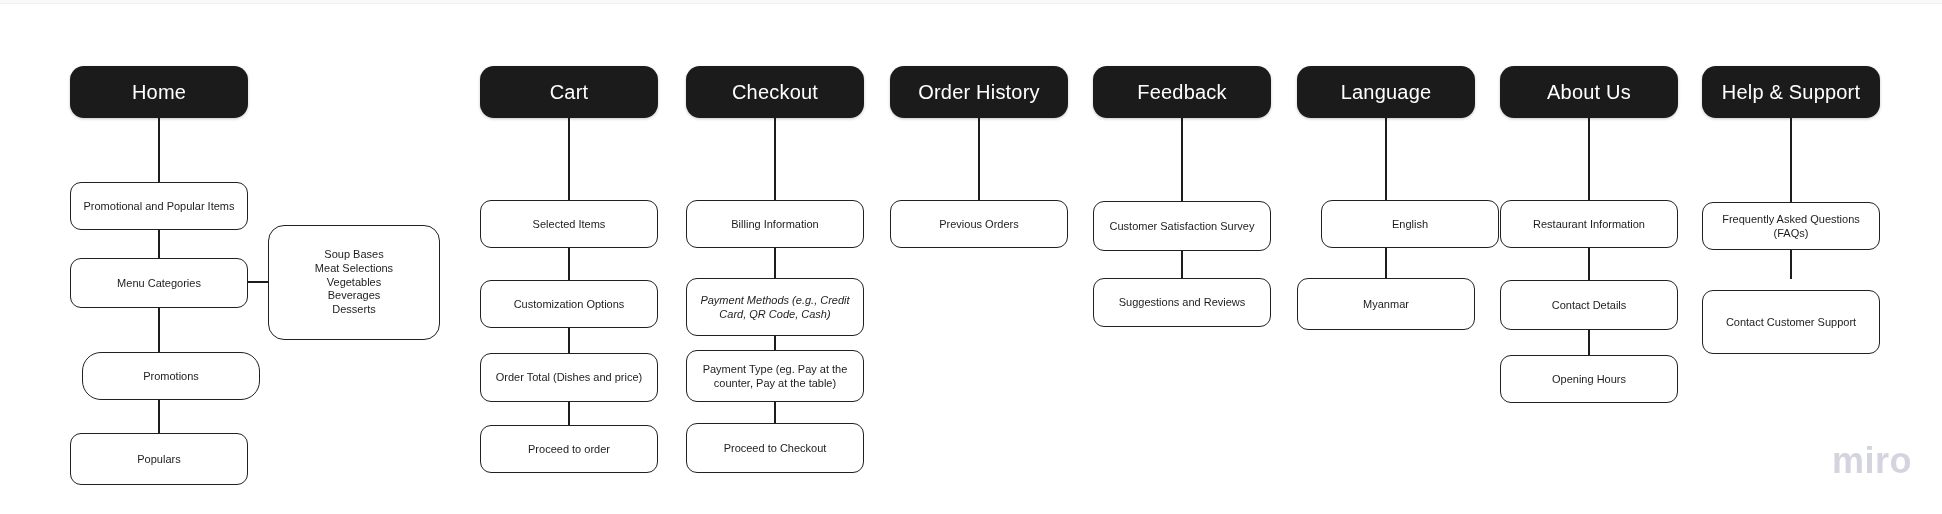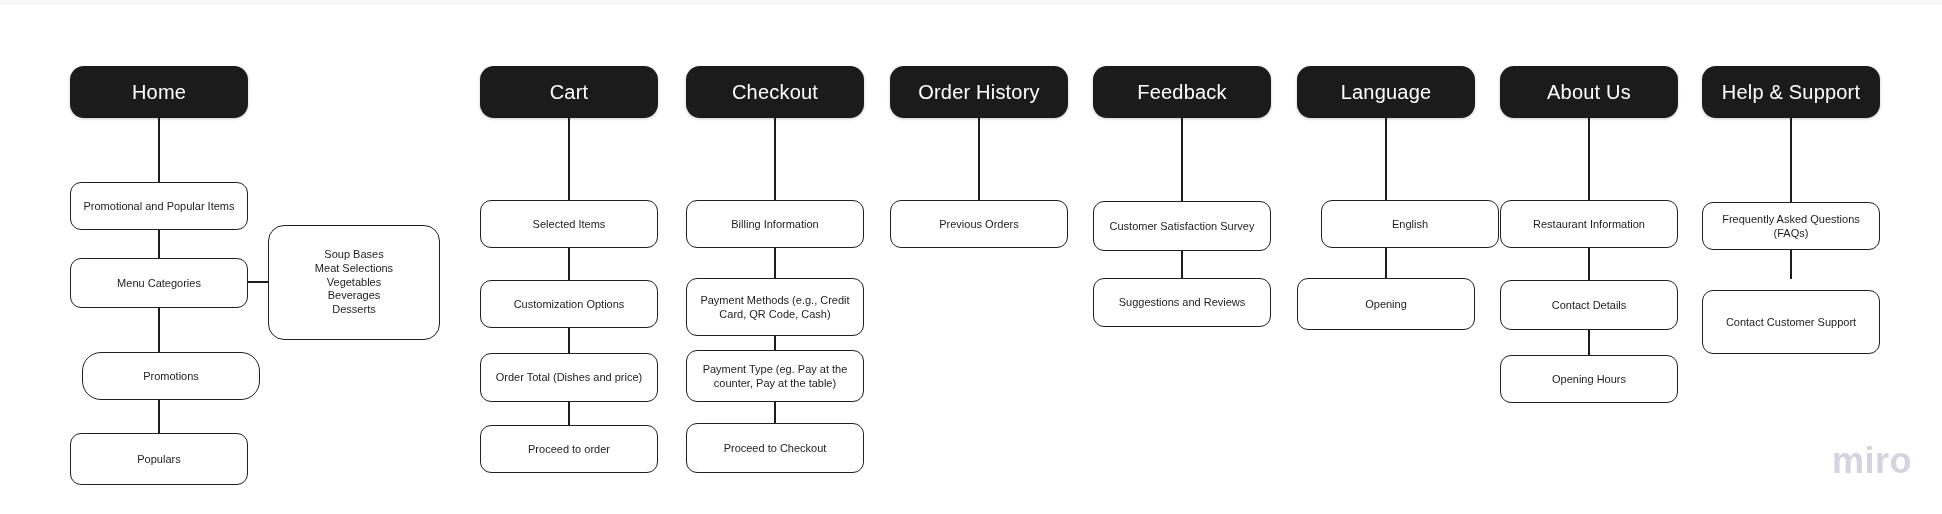--- a/index.html
+++ b/index.html
@@ -90,34 +90,34 @@
   </div>
 
   <div class="hdr" style="left:480px;top:66px;">Cart</div>
   <div class="node nw" style="left:480px;top:200px;height:48px;">Selected Items</div>
   <div class="node nw" style="left:480px;top:280px;height:48px;">Customization Options</div>
   <div class="node nw" style="left:480px;top:353px;height:49px;">Order Total (Dishes and price)</div>
   <div class="node nw" style="left:480px;top:425px;height:48px;">Proceed to order</div>
 
   <div class="hdr" style="left:686px;top:66px;">Checkout</div>
   <div class="node nw" style="left:686px;top:200px;height:48px;">Billing Information</div>
-  <div class="node" style="left:686px;top:278px;height:58px;">Payment Methods (e.g., Credit Card, QR Code, Cash)</div>
+  <div class="node" style="left:686px;top:278px;height:58px;font-style:italic;">Payment Methods (e.g., Credit Card, QR Code, Cash)</div>
   <div class="node" style="left:686px;top:350px;height:52px;">Payment Type (eg. Pay at the counter, Pay at the table)</div>
   <div class="node nw" style="left:686px;top:423px;height:50px;">Proceed to Checkout</div>
 
   <div class="hdr" style="left:890px;top:66px;">Order History</div>
   <div class="node nw" style="left:890px;top:200px;height:48px;">Previous Orders</div>
 
   <div class="hdr" style="left:1093px;top:66px;">Feedback</div>
   <div class="node nw" style="left:1093px;top:201px;height:50px;">Customer Satisfaction Survey</div>
   <div class="node nw" style="left:1093px;top:278px;height:49px;">Suggestions and Reviews</div>
 
   <div class="hdr" style="left:1297px;top:66px;">Language</div>
   <div class="node nw" style="left:1297px;top:200px;height:48px;margin-left:24px;">English</div>
-  <div class="node nw" style="left:1297px;top:278px;height:52px;">Opening</div>
+  <div class="node nw" style="left:1297px;top:278px;height:52px;">Myanmar</div>
 
   <div class="hdr" style="left:1500px;top:66px;">About Us</div>
   <div class="node nw" style="left:1500px;top:200px;height:48px;">Restaurant Information</div>
   <div class="node nw" style="left:1500px;top:280px;height:50px;">Contact Details</div>
   <div class="node nw" style="left:1500px;top:355px;height:48px;">Opening Hours</div>
 
   <div class="hdr" style="left:1702px;top:66px;">Help &amp; Support</div>
   <div class="node" style="left:1702px;top:202px;height:48px;">Frequently Asked Questions (FAQs)</div>
   <div class="node nw" style="left:1702px;top:290px;height:64px;">Contact Customer Support</div>
 

